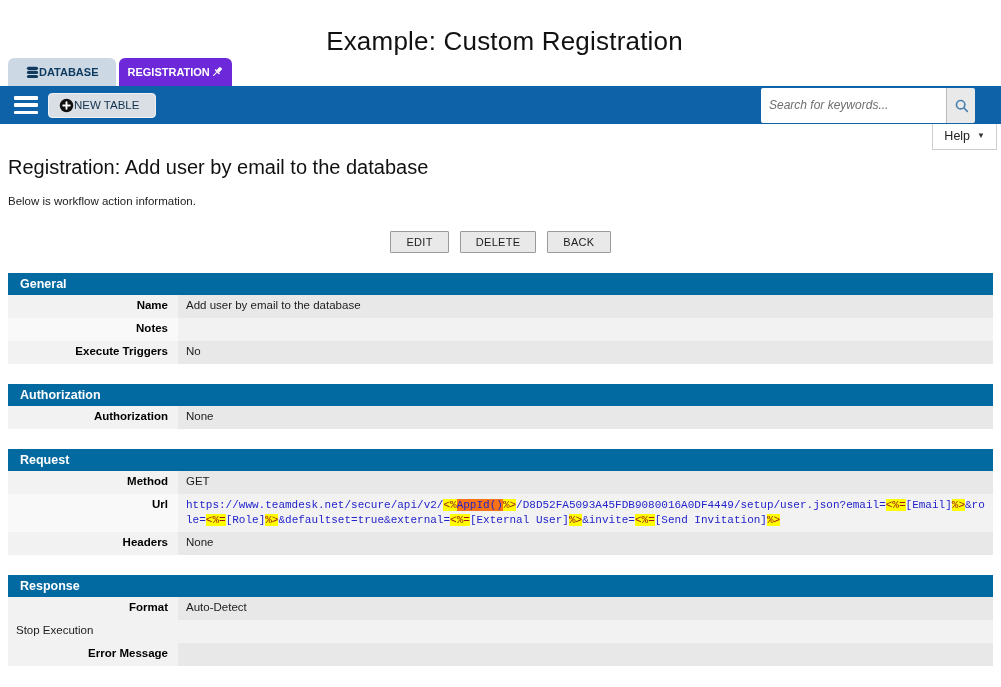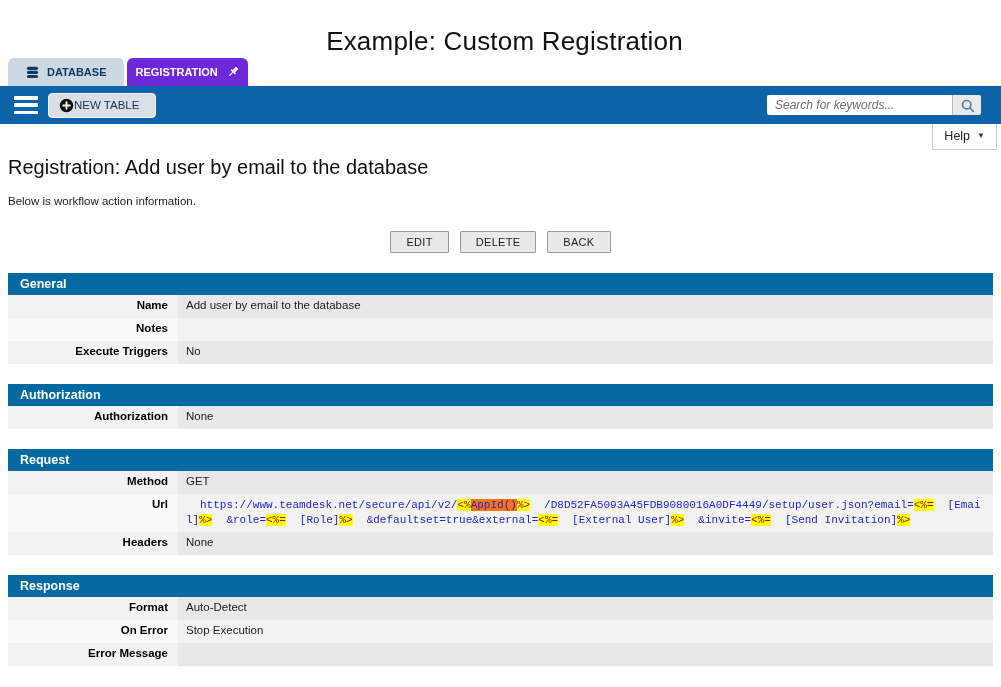--- a/index.html
+++ b/index.html
@@ -7,34 +7,34 @@
   body { font-family:"Liberation Sans", sans-serif; color:#1a1a1a; }
   .page { width:1001px; height:687px; overflow:hidden; background:#fff; position:relative; }
 
   
   .app-header { display:flex; align-items:center; gap:14px; padding:12px 0 10px 8px; height:58px;flex-direction:column; }
   .app-header h1 { font-size:26px; font-weight:400; color:#111; letter-spacing:0.2px; }
   .gear { width:30px; height:30px; }
 
   
   .tabs { display:flex; align-items:flex-end; margin-left:8px; height:28px; gap:3px; }
-  .tab { display:flex; align-items:center; gap:8px; height:28px; padding:0 18px;
+  .tab { display:flex; align-items:center; height:28px; padding:0 18px;
          border-radius:6px 6px 0 0; font-size:11px; font-weight:bold; cursor:default;text-align:center; }
   .tab.inactive { background:#ccd9e4; color:#0e3a60; }
   .tab.active { background:#6d28d9; color:#fff; padding:0 8px; }
   .tab .ticon { display:inline-flex; }
 
   
   .toolbar { background:#0e63a8; height:38px; display:flex; align-items:center; padding:0 8px; }
   .hamburger { width:24px; height:18px; display:flex; flex-direction:column; justify-content:space-between; margin:0 10px 0 6px; cursor:pointer; }
   .hamburger div { height:3.5px; background:#fff; border-radius:1px; }
   .btn-newtable { display:flex; align-items:center; background:#d9dfe5; border:1px solid #eef2f5;
                   border-radius:4px; padding:4px 16px 4px 10px; font-size:11.5px; color:#13314e; cursor:pointer; height:25px; }
   .toolbar .spacer { flex:1; }
-  .searchwrap { display:flex; align-items:stretch; height:20px; margin-right:12px; }
+  .searchwrap { display:flex; align-items:stretch; height:35px; margin-right:18px; }
   .search-input { width:185px; border:none; border-radius:2px 0 0 2px; padding:0 8px; font-size:12px; font-family:"Liberation Sans",sans-serif; outline:none; }
   .search-input::placeholder { font-style:italic; color:#6e6e6e; }
   .search-btn { width:29px; background:#e9e9e9; border:none; border-left:1px solid #b9b9b9; border-radius:0 2px 2px 0; display:flex; align-items:center; justify-content:center; cursor:pointer; }
 
   
   .help-row { display:flex; justify-content:flex-end; height:26px; }
   .help-btn { display:flex; align-items:center; gap:7px; background:#fff; border:1px solid #cfcfcf; border-top:none;
               padding:2px 11px 3px 11px; font-size:12.5px; color:#222; margin-right:4px; cursor:pointer; }
   .help-btn .caret { font-size:8px; color:#333; line-height:1; }
 
@@ -51,21 +51,21 @@
   .section:first-of-type { margin-top:26px; }
   .section-header { background:#0369a1; color:#fff; font-weight:bold; font-size:12.5px; padding:4px 12px; height:22px; }
   .row { display:flex; min-height:23px; }
   .cell-label { width:170px; text-align:right; padding:4px 10px 4px 0; font-size:11.5px; font-weight:bold; color:#000; }
   .cell-value { flex:1; padding:4px 8px; font-size:11.5px; color:#1c1c1c; }
   .row.odd .cell-label { background:#f2f2f2; }
   .row.odd .cell-value { background:#e8e8e8; }
   .row.even .cell-label { background:#f9f9f9; }
   .row.even .cell-value { background:#f2f2f2; }
   .mono { font-family:"Liberation Mono", monospace; font-size:11px; line-height:15px; word-break:break-all; }
-  .seg-plain { color:#2323cb;margin-left:14px; }
+  .seg-plain { color:#2323cb; }
   .seg-delim { color:#a11616; background:#ffff00; }
   .seg-expr  { color:#2323cb; background:#f97316; }
 </style>
 </head>
 <body>
 
 <div class="page">
 
   <div class="app-header">
     <svg class="gear" viewBox="0 0 24 24">
@@ -193,21 +193,20 @@
       </div>
     </div>
 
     <div class="section">
       <div class="section-header">Response</div>
       <div class="row odd">
         <div class="cell-label">Format</div>
         <div class="cell-value">Auto-Detect</div>
       </div>
       <div class="row even">
-        <div class="cell-label">On Error</div>
         <div class="cell-value">Stop Execution</div>
       </div>
       <div class="row odd">
         <div class="cell-label">Error Message</div>
         <div class="cell-value"></div>
       </div>
     </div>
   </div>
 
 </div>

